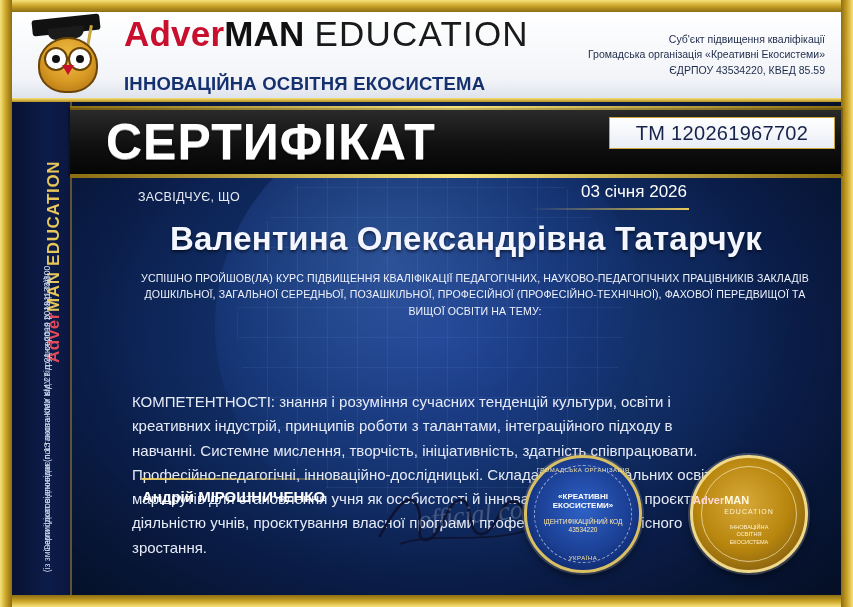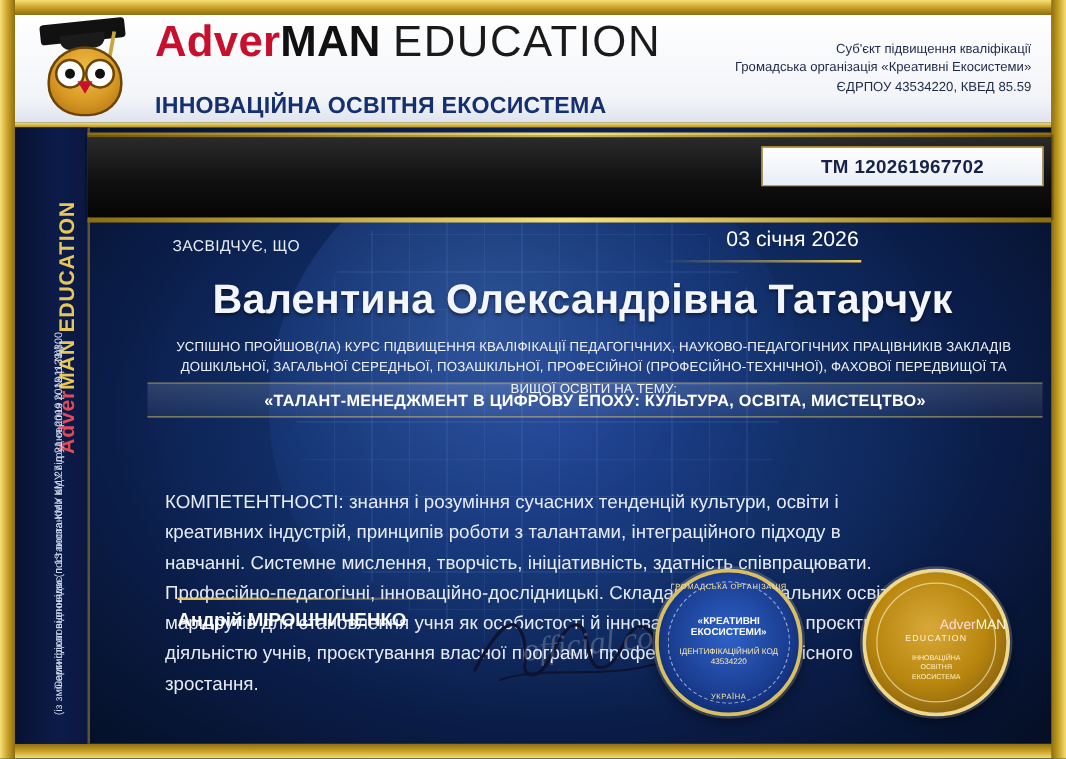--- a/index.html
+++ b/index.html
@@ -97,21 +97,21 @@
   .cert-title{
     position:absolute;left:106px;top:112px;font-size:50px;line-height:60px;font-weight:700;
     color:#ffffff;letter-spacing:1px;
     text-shadow:0 1px 0 #999,0 2px 2px rgba(0,0,0,.6);
   }
   .serial-box{
     position:absolute;right:18px;top:117px;width:224px;height:30px;
     background:linear-gradient(180deg,#ffffff,#e9edf5);
     border:1px solid #c8a63c;
     display:flex;align-items:center;justify-content:center;
-    font-size:15px;font-weight:700;color:#16224a;letter-spacing:.3px;
+    font-size:20px;font-weight:400;color:#16224a;letter-spacing:.3px;
   }
   
   .body-area{position:absolute;left:70px;top:178px;width:635px;height:417px;}
   .attest{position:absolute;left:68px;top:12px;font-size:12.5px;color:#e7ebf5;letter-spacing:.3px;}
   .date{position:absolute;right:18px;top:4px;font-size:17px;color:#ffffff;font-weight:400;}
   .date-underline{position:absolute;right:16px;top:30px;width:160px;height:2px;background:linear-gradient(90deg,rgba(246,226,122,0),#e8c95c);}
   .name{
     position:absolute;left:46px;top:42px;width:700px;text-align:center;
     font-size:33px;font-weight:700;color:#f3f6ff;letter-spacing:.2px;
     text-shadow:0 2px 3px rgba(0,0,0,.55);
@@ -158,21 +158,21 @@
   .seal-code{position:absolute;left:0;top:60px;width:100%;text-align:center;font-size:6.5px;color:#ffe9a8;line-height:1.2;}
   .seal-bot-text{position:absolute;left:0;bottom:9px;width:100%;text-align:center;font-size:6px;letter-spacing:.5px;color:#f3e2a5;}
   .seal-gold{
     left:690px;top:455px;
     background:radial-gradient(circle at 45% 40%, #d8a93a 0%, #b8860d 50%, #8c6410 78%, #6e4c08 100%);
     border:3px solid #f0d98a;
     box-shadow:0 0 0 2px rgba(255,255,255,.2),0 4px 10px rgba(0,0,0,.5);
     color:#2b1c00;
   }
   .seal-gold .ring{position:absolute;inset:8px;border-radius:50%;border:1px solid rgba(255,248,220,.6);}
-  .seal-gold .g1{position:absolute;left:0;top:36px;width:100%;text-align:right;font-size:11px;font-weight:400;color:#fff8e0;}
+  .seal-gold .g1{position:absolute;left:0;top:36px;width:100%;text-align:left;font-size:11px;font-weight:700;color:#fff8e0;}
   .seal-gold .g1 .red{color:#ffd9d9;}
   .seal-gold .g2{position:absolute;left:0;top:50px;width:100%;text-align:center;font-size:7px;letter-spacing:1px;color:#fff3d0;}
   .seal-gold .g3{position:absolute;left:0;top:66px;width:100%;text-align:center;font-size:5.6px;line-height:1.3;color:#fff0c8;}
   
   .owl-hat{position:absolute;left:6px;top:-2px;width:68px;height:16px;background:#111;border-radius:3px;transform:rotate(-6deg);}
   .owl-hat2{position:absolute;left:22px;top:8px;width:36px;height:12px;background:#1b1b1b;border-radius:0 0 8px 8px;transform:rotate(-6deg);}
   .owl-tassel{position:absolute;left:62px;top:6px;width:3px;height:22px;background:#c8a63c;transform:rotate(10deg);}
   .owl-body{position:absolute;left:12px;top:18px;width:56px;height:52px;border-radius:50% 50% 45% 45%;
     background:radial-gradient(circle at 50% 35%, #f0c04a 0%, #d99a24 55%, #a96c10 100%);border:2px solid #6b4406;}
   .owl-eye{position:absolute;top:28px;width:20px;height:20px;border-radius:50%;background:#fff;border:2px solid #6b4406;}
@@ -223,35 +223,33 @@
 
   <div class="side-strip">
     <div class="side-brand"><span class="red">Adver</span><span>MAN EDUCATION</span></div>
     <div class="side-legal">Сертифікат відповідає п.13 постанови КМУ від 21 серпня 2019 р. №800</div>
     <div class="side-legal" style="top:316px;left:-130px;">(із змінами і доповненнями (постанова КМУ від 27 грудня 2019 р. №1133))</div>
   </div>
 
   <div class="title-band-gold-top"></div>
   <div class="title-band"></div>
   <div class="title-band-gold-bot"></div>
+  <div class="cert-title">СЕРТИФІКАТ</div>
   <div class="serial-box">ТМ 120261967702</div>
 
   <div class="body-area">
 
     <div class="attest">ЗАСВІДЧУЄ, ЩО</div>
     <div class="date">03 січня 2026</div>
     <div class="date-underline"></div>
 
     <div class="name">Валентина Олександрівна Татарчук</div>
 
     <div class="para p1">УСПІШНО ПРОЙШОВ(ЛА) КУРС ПІДВИЩЕННЯ КВАЛІФІКАЦІЇ ПЕДАГОГІЧНИХ, НАУКОВО-ПЕДАГОГІЧНИХ ПРАЦІВНИКІВ ЗАКЛАДІВ ДОШКІЛЬНОЇ, ЗАГАЛЬНОЇ СЕРЕДНЬОЇ, ПОЗАШКІЛЬНОЇ, ПРОФЕСІЙНОЇ (ПРОФЕСІЙНО-ТЕХНІЧНОЇ), ФАХОВОЇ ПЕРЕДВИЩОЇ ТА ВИЩОЇ ОСВІТИ НА ТЕМУ:</div>
 
-    <div class="course-band">
-      <div class="course-title">«ТАЛАНТ-МЕНЕДЖМЕНТ В ЦИФРОВУ ЕПОХУ: КУЛЬТУРА, ОСВІТА, МИСТЕЦТВО»</div>
-    </div>
 
 
     <div class="para p3">КОМПЕТЕНТНОСТІ: знання і розуміння сучасних тенденцій культури, освіти і креативних індустрій, принципів роботи з талантами, інтеграційного підходу в навчанні. Системне мислення, творчість, ініціативність, здатність співпрацювати. Професійно-педагогічні, інноваційно-дослідницькі. Складання індивідуальних освітніх маршрутів для становлення учня як особистості й інноватора, керування проєктною діяльністю учнів, проєктування власної програми професійного і особистісного зростання.</div>
 
     <div class="sign-rule"></div>
     <div class="sign-name">Андрій МІРОШНИЧЕНКО</div>
 
     <div class="signature">
       <svg width="200" height="80" viewBox="0 0 200 80">
         <path d="M10 58 C30 20, 42 14, 48 30 C54 46, 44 62, 56 62 C70 62, 76 24, 90 22 C104 20, 96 58, 112 56 C128 54, 130 18, 146 24 C160 30, 150 60, 168 52 C180 47, 186 36, 192 28" fill="none" stroke="#0d1330" stroke-width="2.6" stroke-linecap="round"></path>

